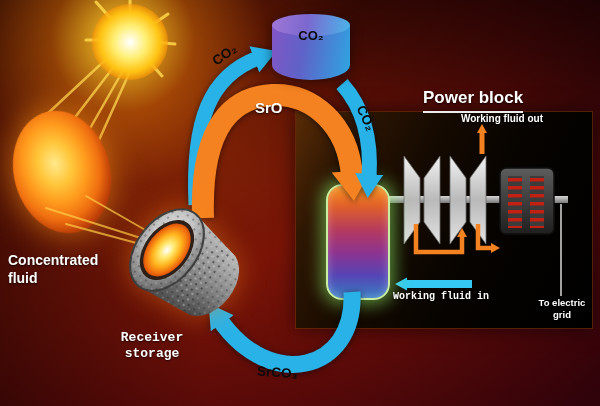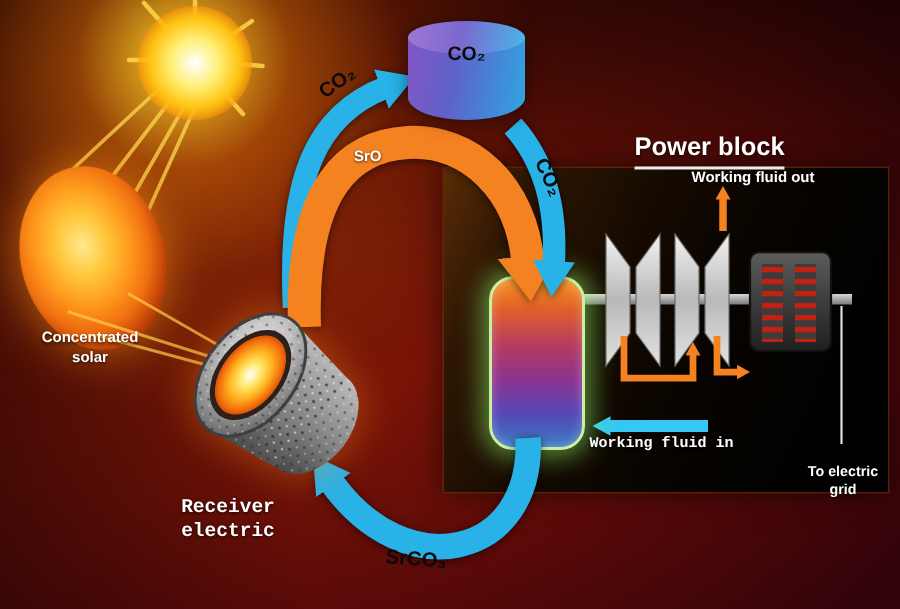--- a/index.html
+++ b/index.html
@@ -45,31 +45,31 @@
   .cyl{left:272px;top:14px;width:78px;height:66px;filter:drop-shadow(0 2px 6px rgba(0,0,0,.5));}
   .cyl-top{position:absolute;left:0;top:0;width:78px;height:22px;border-radius:50%;
     background:linear-gradient(100deg,#a077d6 0%, #7b68cf 45%, #49b6ea 100%);}
   .cyl-body{position:absolute;left:0;top:11px;width:78px;height:55px;
     border-radius:0 0 39px 39px / 0 0 15px 15px;
     background:linear-gradient(100deg,#8256c4 0%, #5f62c8 40%, #2ea6e2 100%);}
 
   
   .lbl{color:#fff;font-weight:700;text-shadow:0 1px 2px rgba(0,0,0,.75);line-height:1.25;}
   .lbl.dark{color:#0a0a0a;text-shadow:none;}
-  .lbl-consolar{left:8px;top:220px;width:104px;text-align:center;font-size:10px;}
+  .lbl-consolar{left:8px;top:252px;width:104px;font-size:14px;}
   .lbl-receiver{left:102px;top:330px;width:100px;text-align:center;font-size:13px;font-family:Liberation Mono, monospace;}
   .lbl-storage{left:272px;top:29px;width:78px;text-align:center;font-size:13px;line-height:1.15;}
   .lbl-co2up{left:212px;top:47px;font-size:13.5px;transform:rotate(-36deg);}
-  .lbl-sro{left:236px;top:99px;font-size:10px;}
+  .lbl-sro{left:255px;top:99px;font-size:15px;}
   .lbl-co2dn{left:352px;top:110px;font-size:13.5px;transform:rotate(65deg);}
   .lbl-srco3{left:257px;top:365px;font-size:13.5px;transform:rotate(4deg);}
   .pb-title{left:423px;top:87px;font-size:17px;border-bottom:2px solid #ececec;padding-bottom:3px;}
   .lbl-wfo{left:461px;top:113px;font-size:10px;}
   .lbl-wfi{left:393px;top:291px;font-size:10px;font-family:Liberation Mono, monospace;}
-  .lbl-grid{left:530px;top:297px;width:64px;text-align:center;font-size:9.5px;margin-top:12px;}
+  .lbl-grid{left:530px;top:297px;width:64px;text-align:center;font-size:9.5px;}
 </style>
 </head>
 <body>
 
 <div class="canvas">
 
   <svg class="abs fx" width="600" height="406" viewBox="0 0 600 406" style="left:0;top:0;pointer-events:none;">
     <defs>
       <radialGradient id="gEll" cx="45%" cy="42%" r="62%">
         <stop offset="0%" stop-color="#ffe98c"></stop>
@@ -225,26 +225,26 @@
     </g>
   </svg>
 
   <div class="abs cyl">
     <div class="cyl-body"></div>
     <div class="cyl-top"></div>
   </div>
 
   <div class="abs lbl lbl-consolar">
     <div>Concentrated</div>
-    <div>solar</div>
+    <div>fluid</div>
   </div>
 
   <div class="abs lbl lbl-receiver">
     <div>Receiver</div>
-    <div>electric</div>
+    <div>storage</div>
   </div>
 
   <div class="abs lbl dark lbl-storage">
     <div>CO₂</div>
   </div>
 
   <div class="abs lbl dark lbl-co2up">CO₂</div>
   <div class="abs lbl lbl-sro">SrO</div>
   <div class="abs lbl dark lbl-co2dn">CO₂</div>
   <div class="abs lbl dark lbl-srco3">SrCO₃</div>

